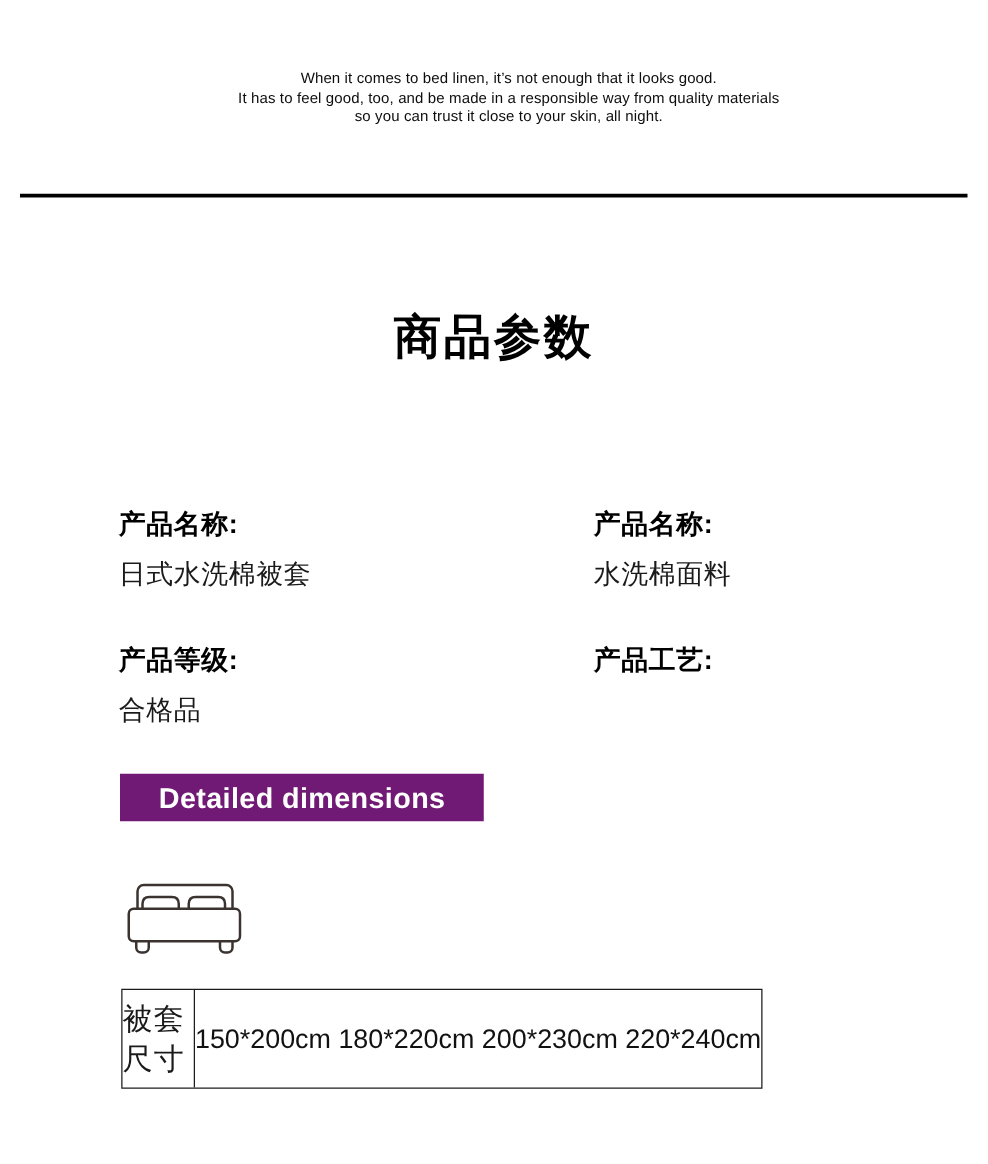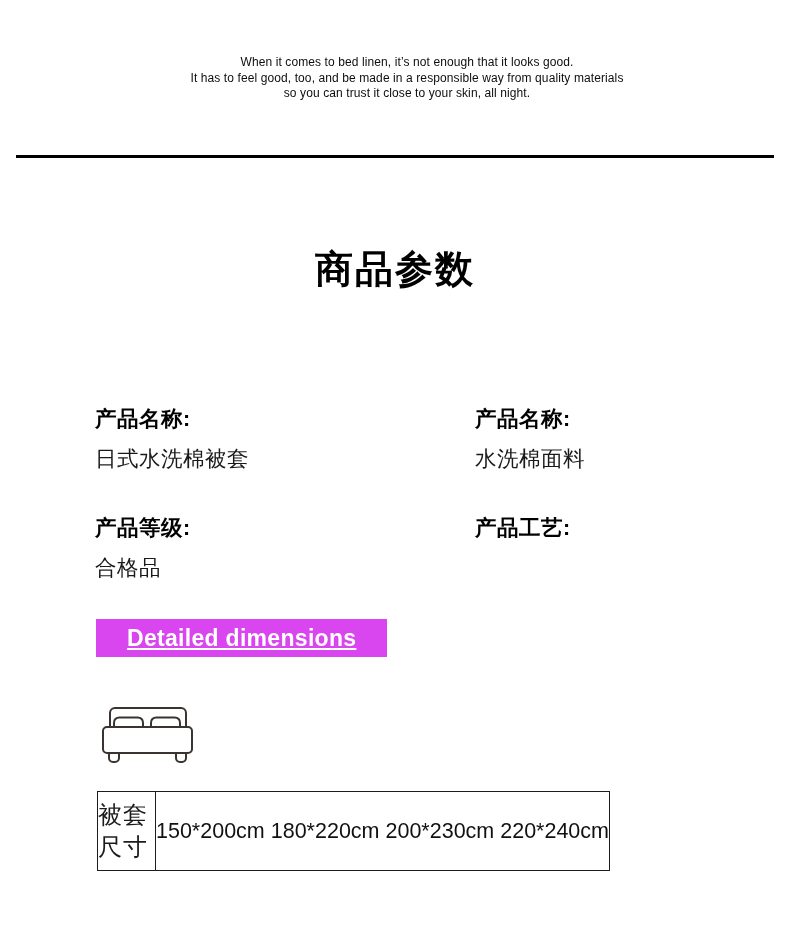--- a/index.html
+++ b/index.html
@@ -162,21 +162,21 @@
     </div>
     <div class="param">
       <div class="param-label">产品等级:</div>
       <div class="param-value">合格品</div>
     </div>
     <div class="param">
       <div class="param-label">产品工艺:</div>
     </div>
   </section>
 
-  <div class="banner" style="background: #d946ef; text-decoration: underline;">
+  <div class="banner" style="background: #701a75;">
     <span>Detailed dimensions</span>
   </div>
 
   <div class="bed">
     <svg width="95" height="68" viewBox="0 0 95 68" xmlns="http://www.w3.org/2000/svg" fill="none" stroke="#3a3330" stroke-width="2" stroke-linejoin="round" stroke-linecap="round">
 
       <rect x="10" y="9" width="76" height="34" rx="5" fill="#ffffff"></rect>
 
       <path d="M14 29 L14 24 Q14 18.5 19.5 18.5 L37.5 18.5 Q43 18.5 43 24 L43 29 Z" fill="#ffffff"></path>
       <path d="M51 29 L51 24 Q51 18.5 56.5 18.5 L74.5 18.5 Q80 18.5 80 24 L80 29 Z" fill="#ffffff"></path>

